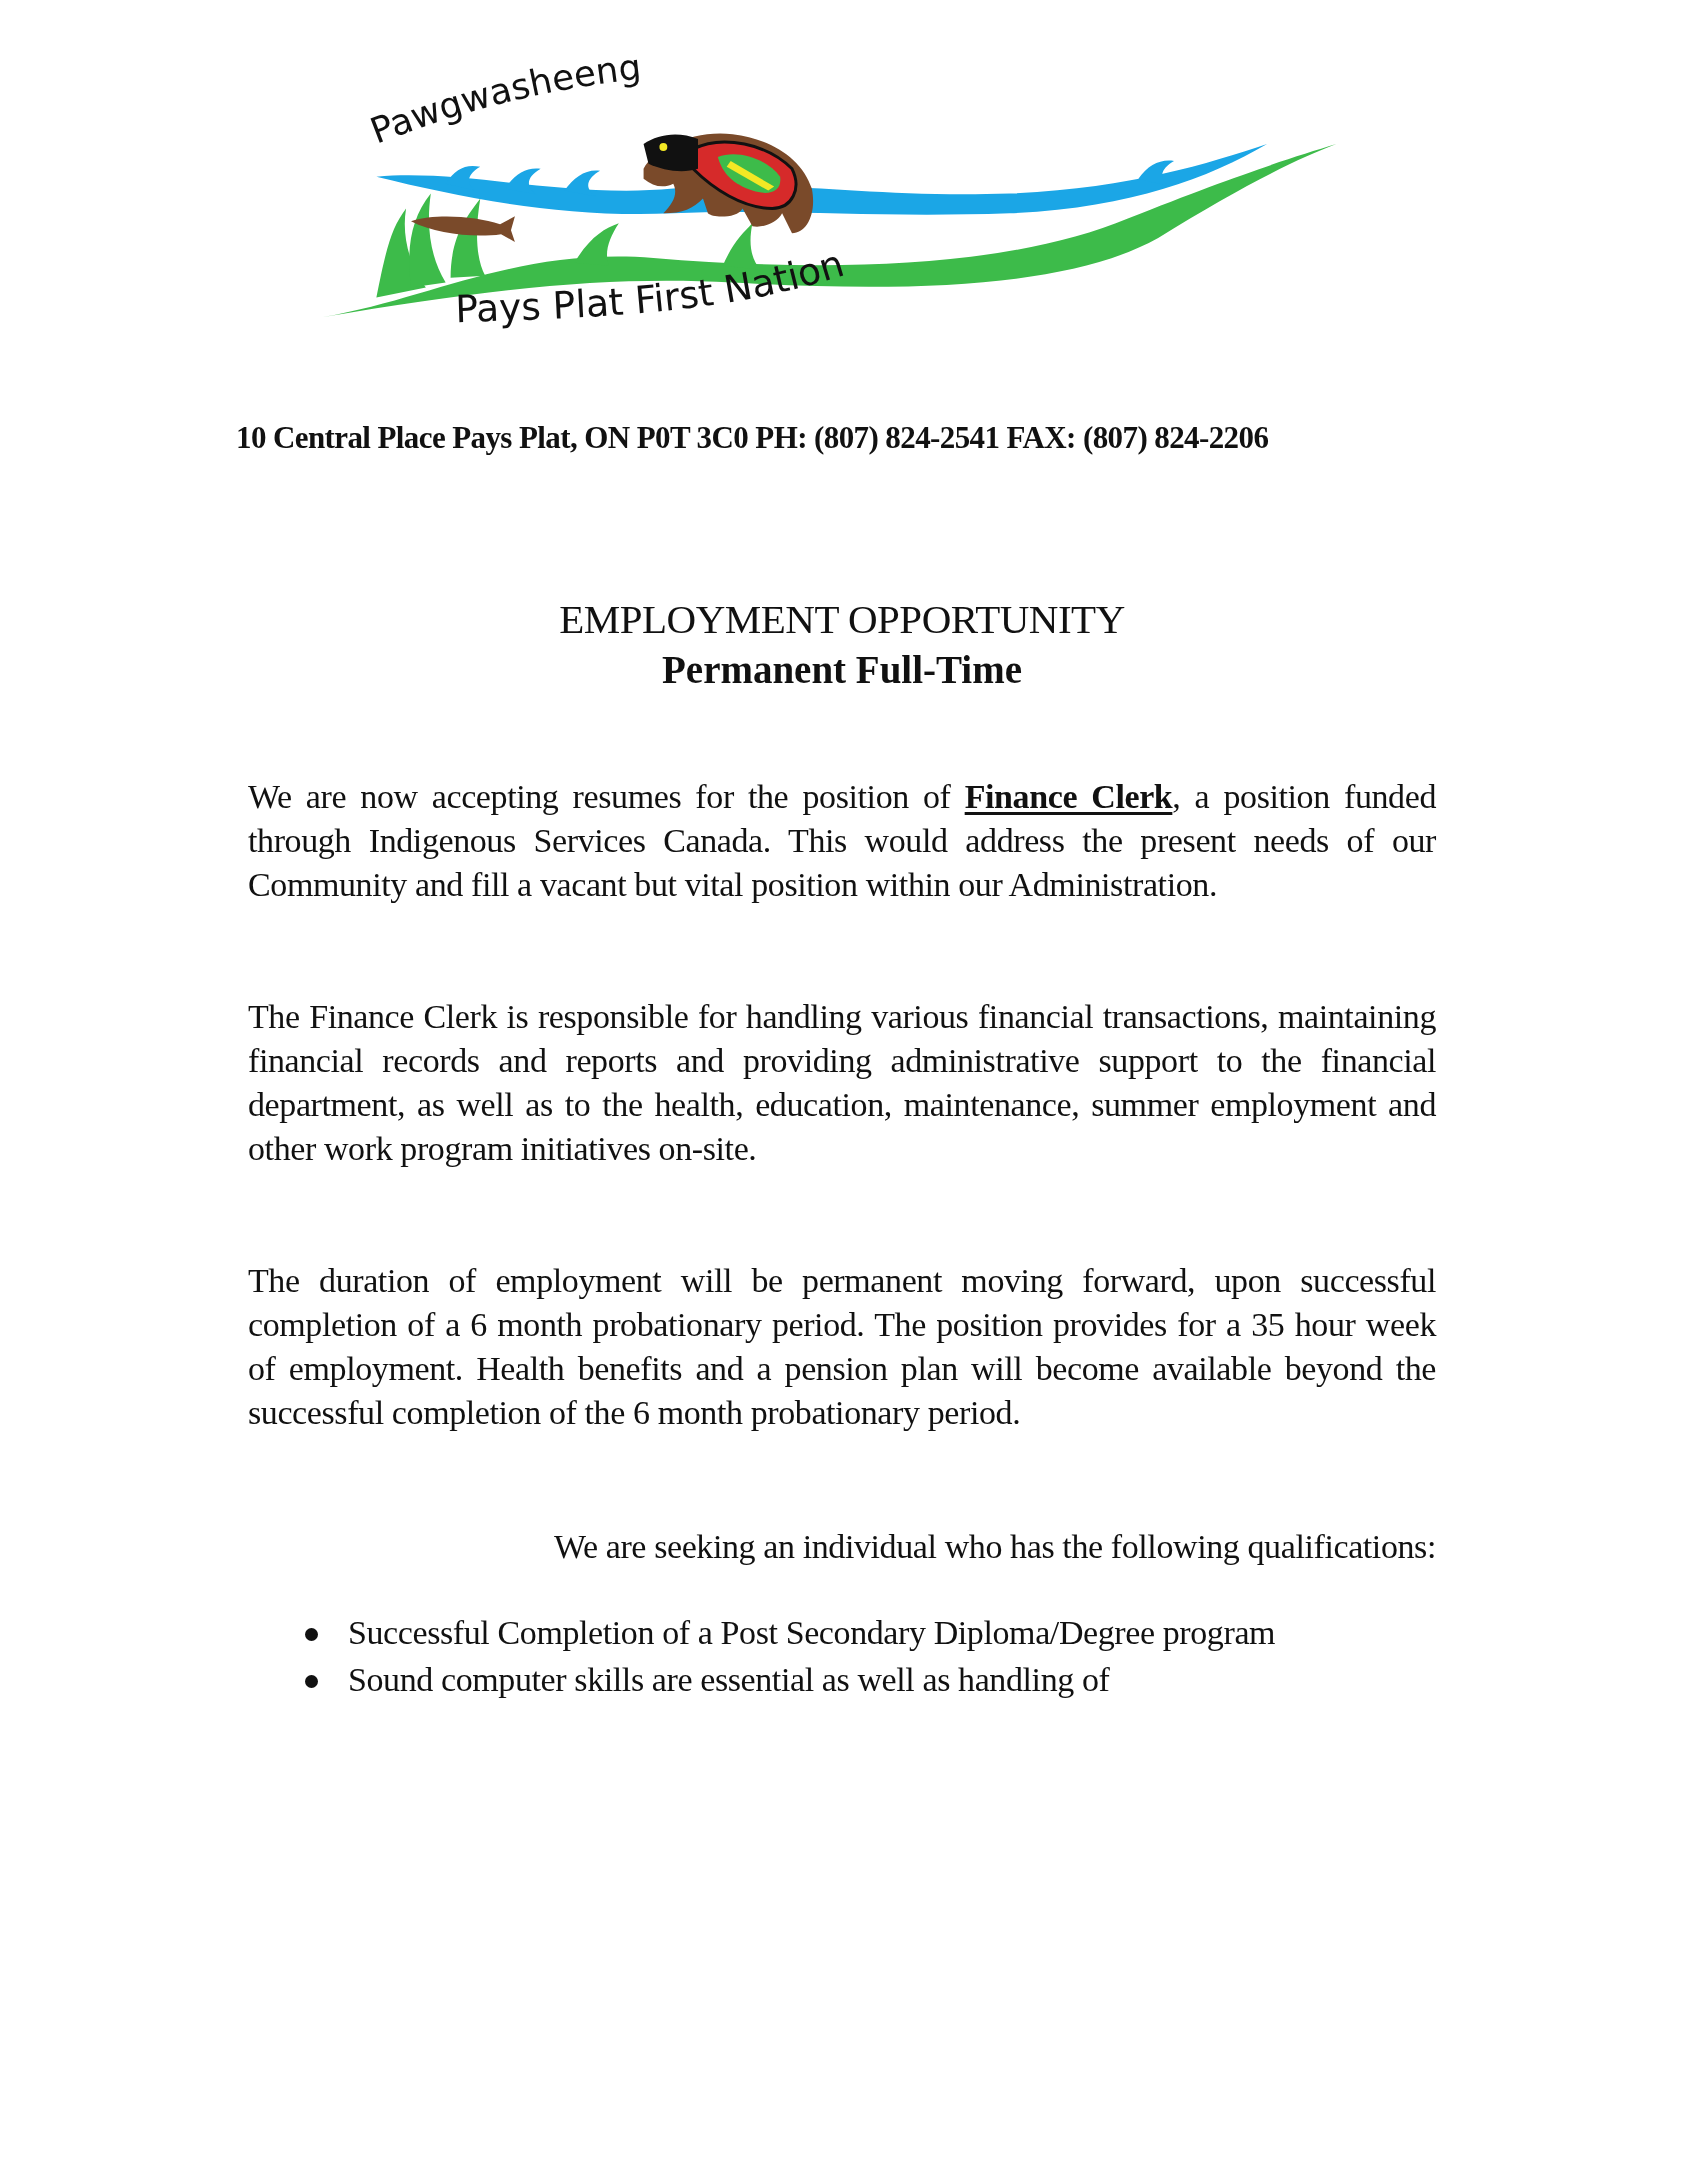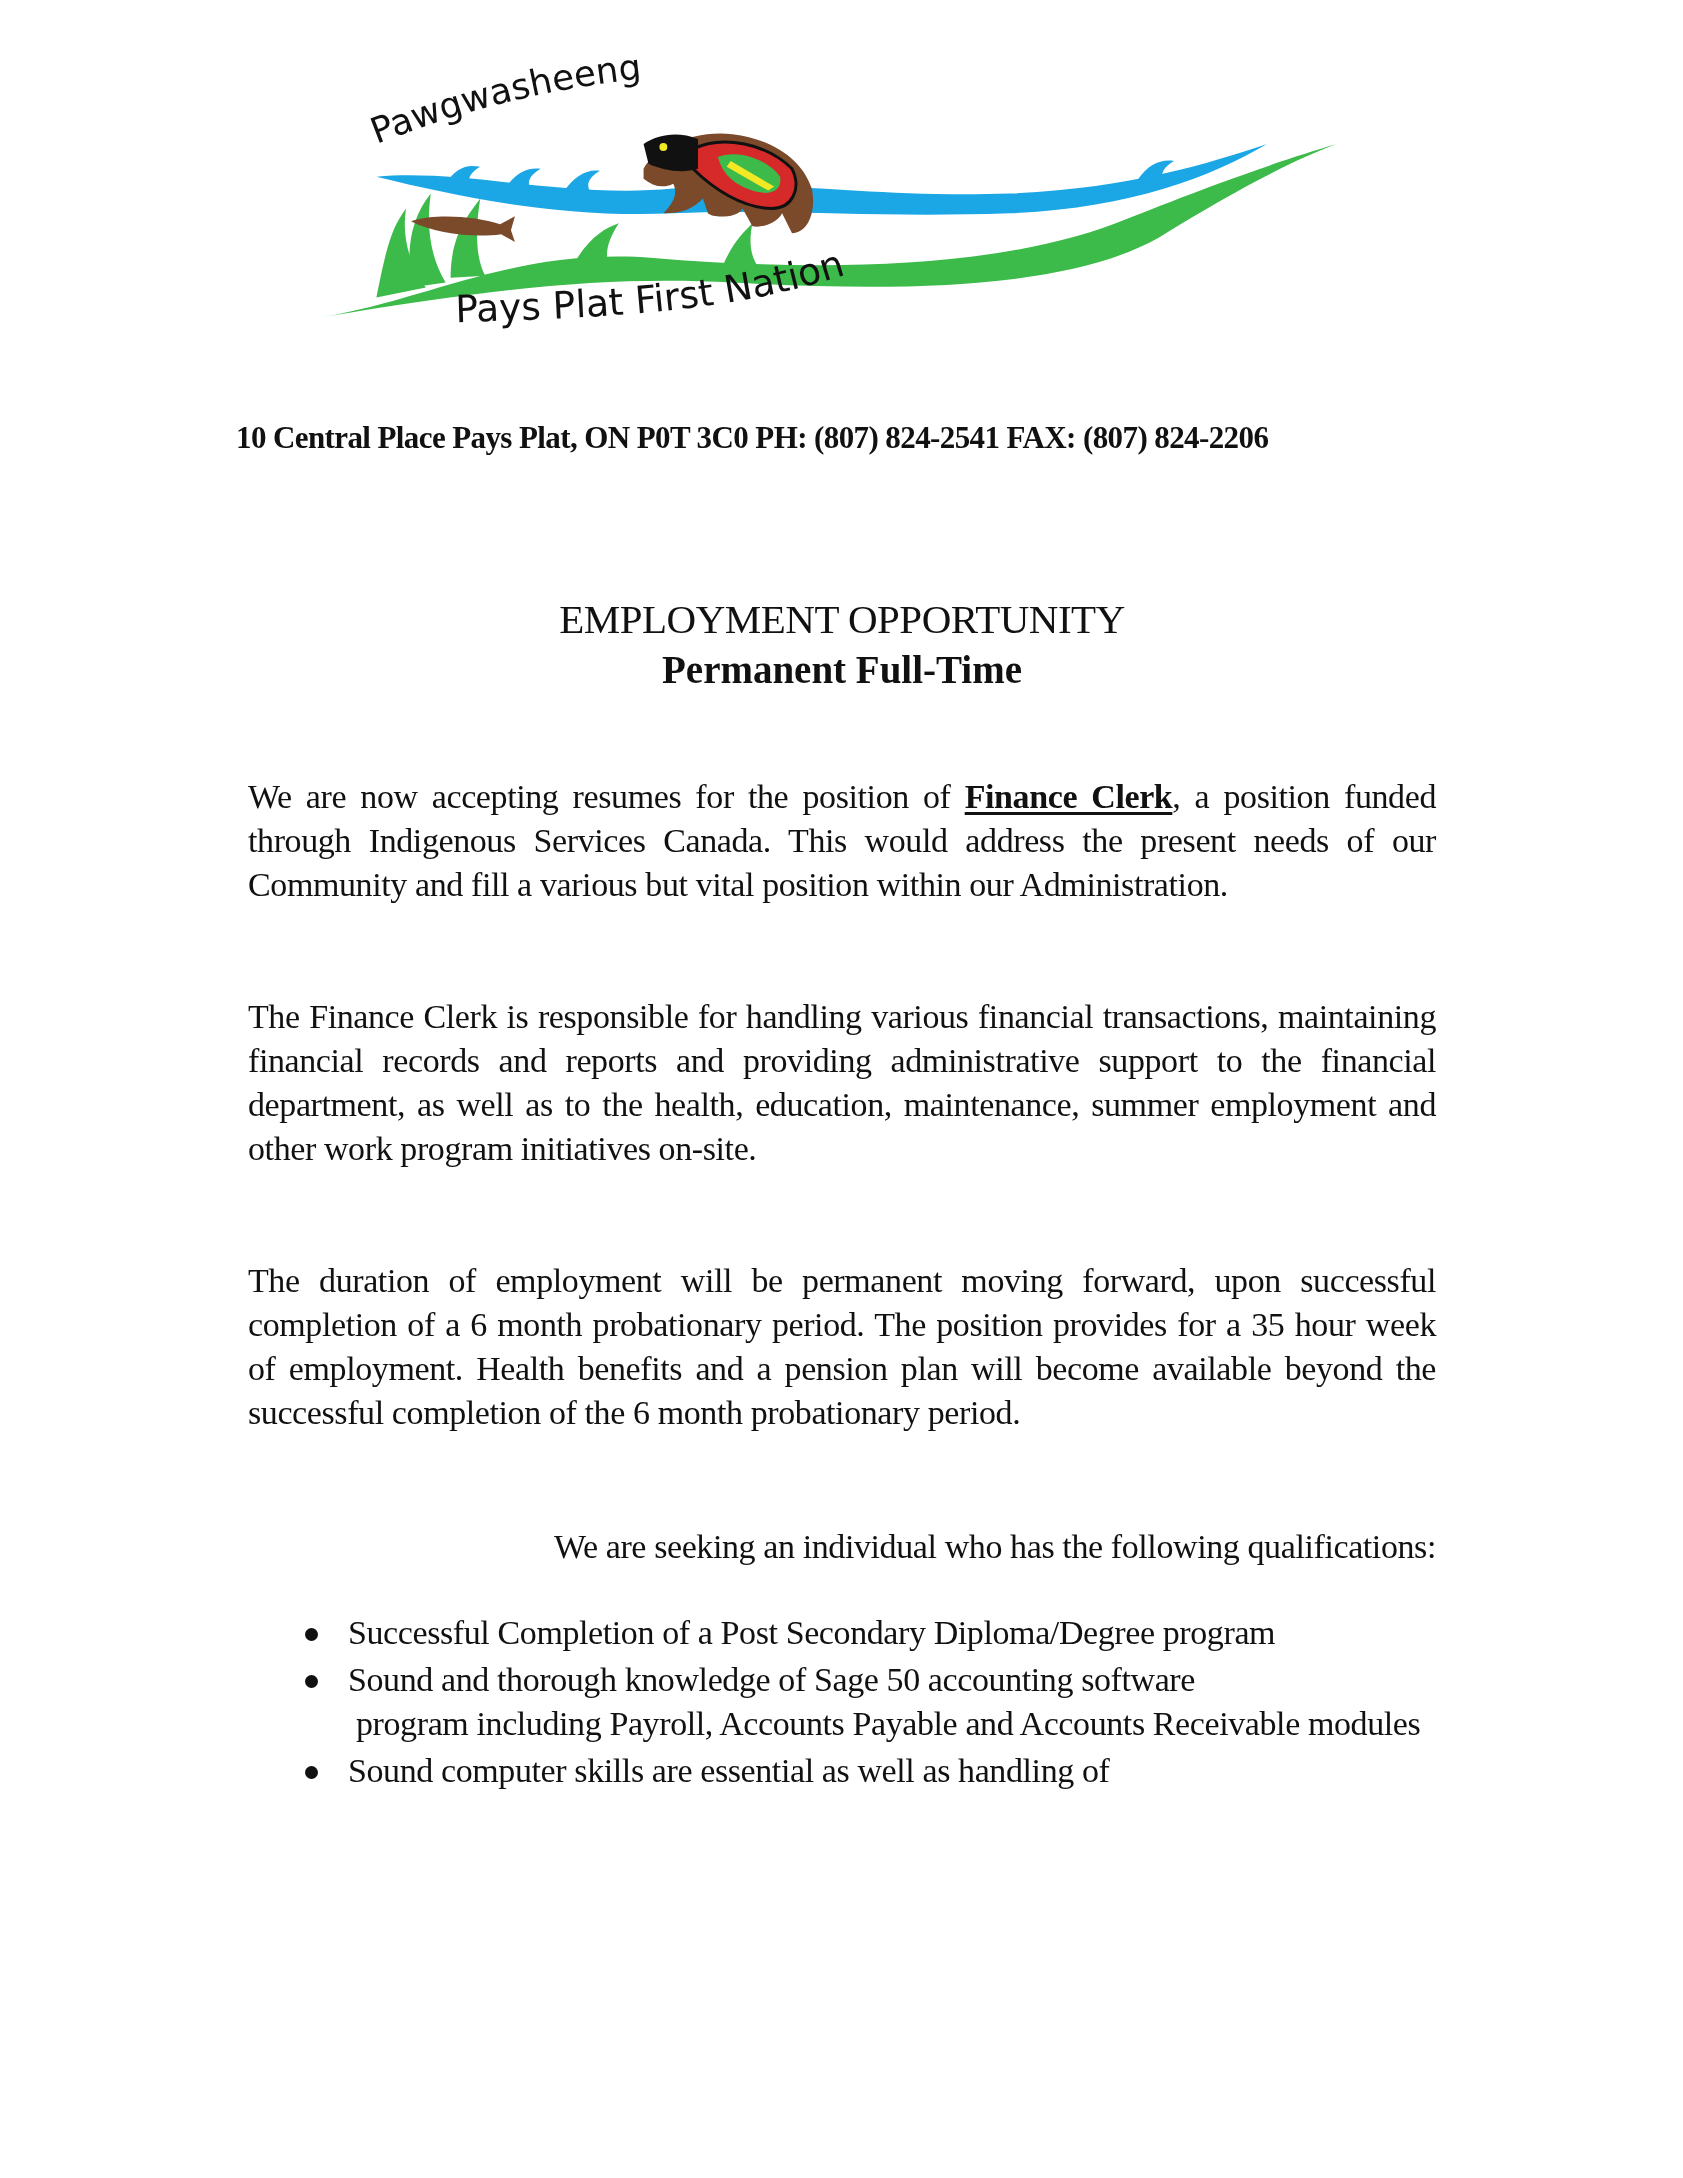--- a/index.html
+++ b/index.html
@@ -65,36 +65,31 @@
   </svg>
 </div>
 
 <div class="address">10 Central Place Pays Plat, ON P0T 3C0 PH: (807) 824-2541 FAX: (807) 824-2206</div>
 
 <div class="heading">
   <div class="h1">EMPLOYMENT OPPORTUNITY</div>
   <div class="h2">Permanent Full-Time</div>
 </div>
 
-<div class="body p1"><span>We are now accepting resumes for the position of </span><span class="u">Finance Clerk</span><span>, a position funded through Indigenous Services Canada. This would address the present needs of our Community and fill a various but vital position within our Administration.</span></div>
+<div class="body p1"><span>We are now accepting resumes for the position of </span><span class="u">Finance Clerk</span><span>, a position funded through Indigenous Services Canada. This would address the present needs of our Community and fill a vacant but vital position within our Administration.</span></div>
 
 <div class="body p2">The Finance Clerk is responsible for handling various financial transactions, maintaining financial records and reports and providing administrative support to the financial department, as well as to the health, education, maintenance, summer employment and other work program initiatives on-site.</div>
 
 <div class="body p3">The duration of employment will be permanent moving forward, upon successful completion of a 6 month probationary period.  The position provides for a 35 hour week of employment.  Health benefits and a pension plan will become available beyond the successful completion of the 6 month probationary period.</div>
 
 <div class="body p4">We are seeking an individual who has the following qualifications:</div>
 
 <ul class="list">
   <li>
     <span class="bullet"></span>
     <span>Successful Completion of a Post Secondary Diploma/Degree program</span>
   </li>
   <li>
     <span class="bullet"></span>
-    <span>Sound and thorough knowledge of Sage 50 accounting software</span>
-    <span class="cont">program including Payroll, Accounts Payable and Accounts Receivable modules</span>
-  </li>
-  <li>
-    <span class="bullet"></span>
     <span>Sound computer skills are essential as well as handling of</span>
   </li>
 </ul>
 
 
 </body></html>

